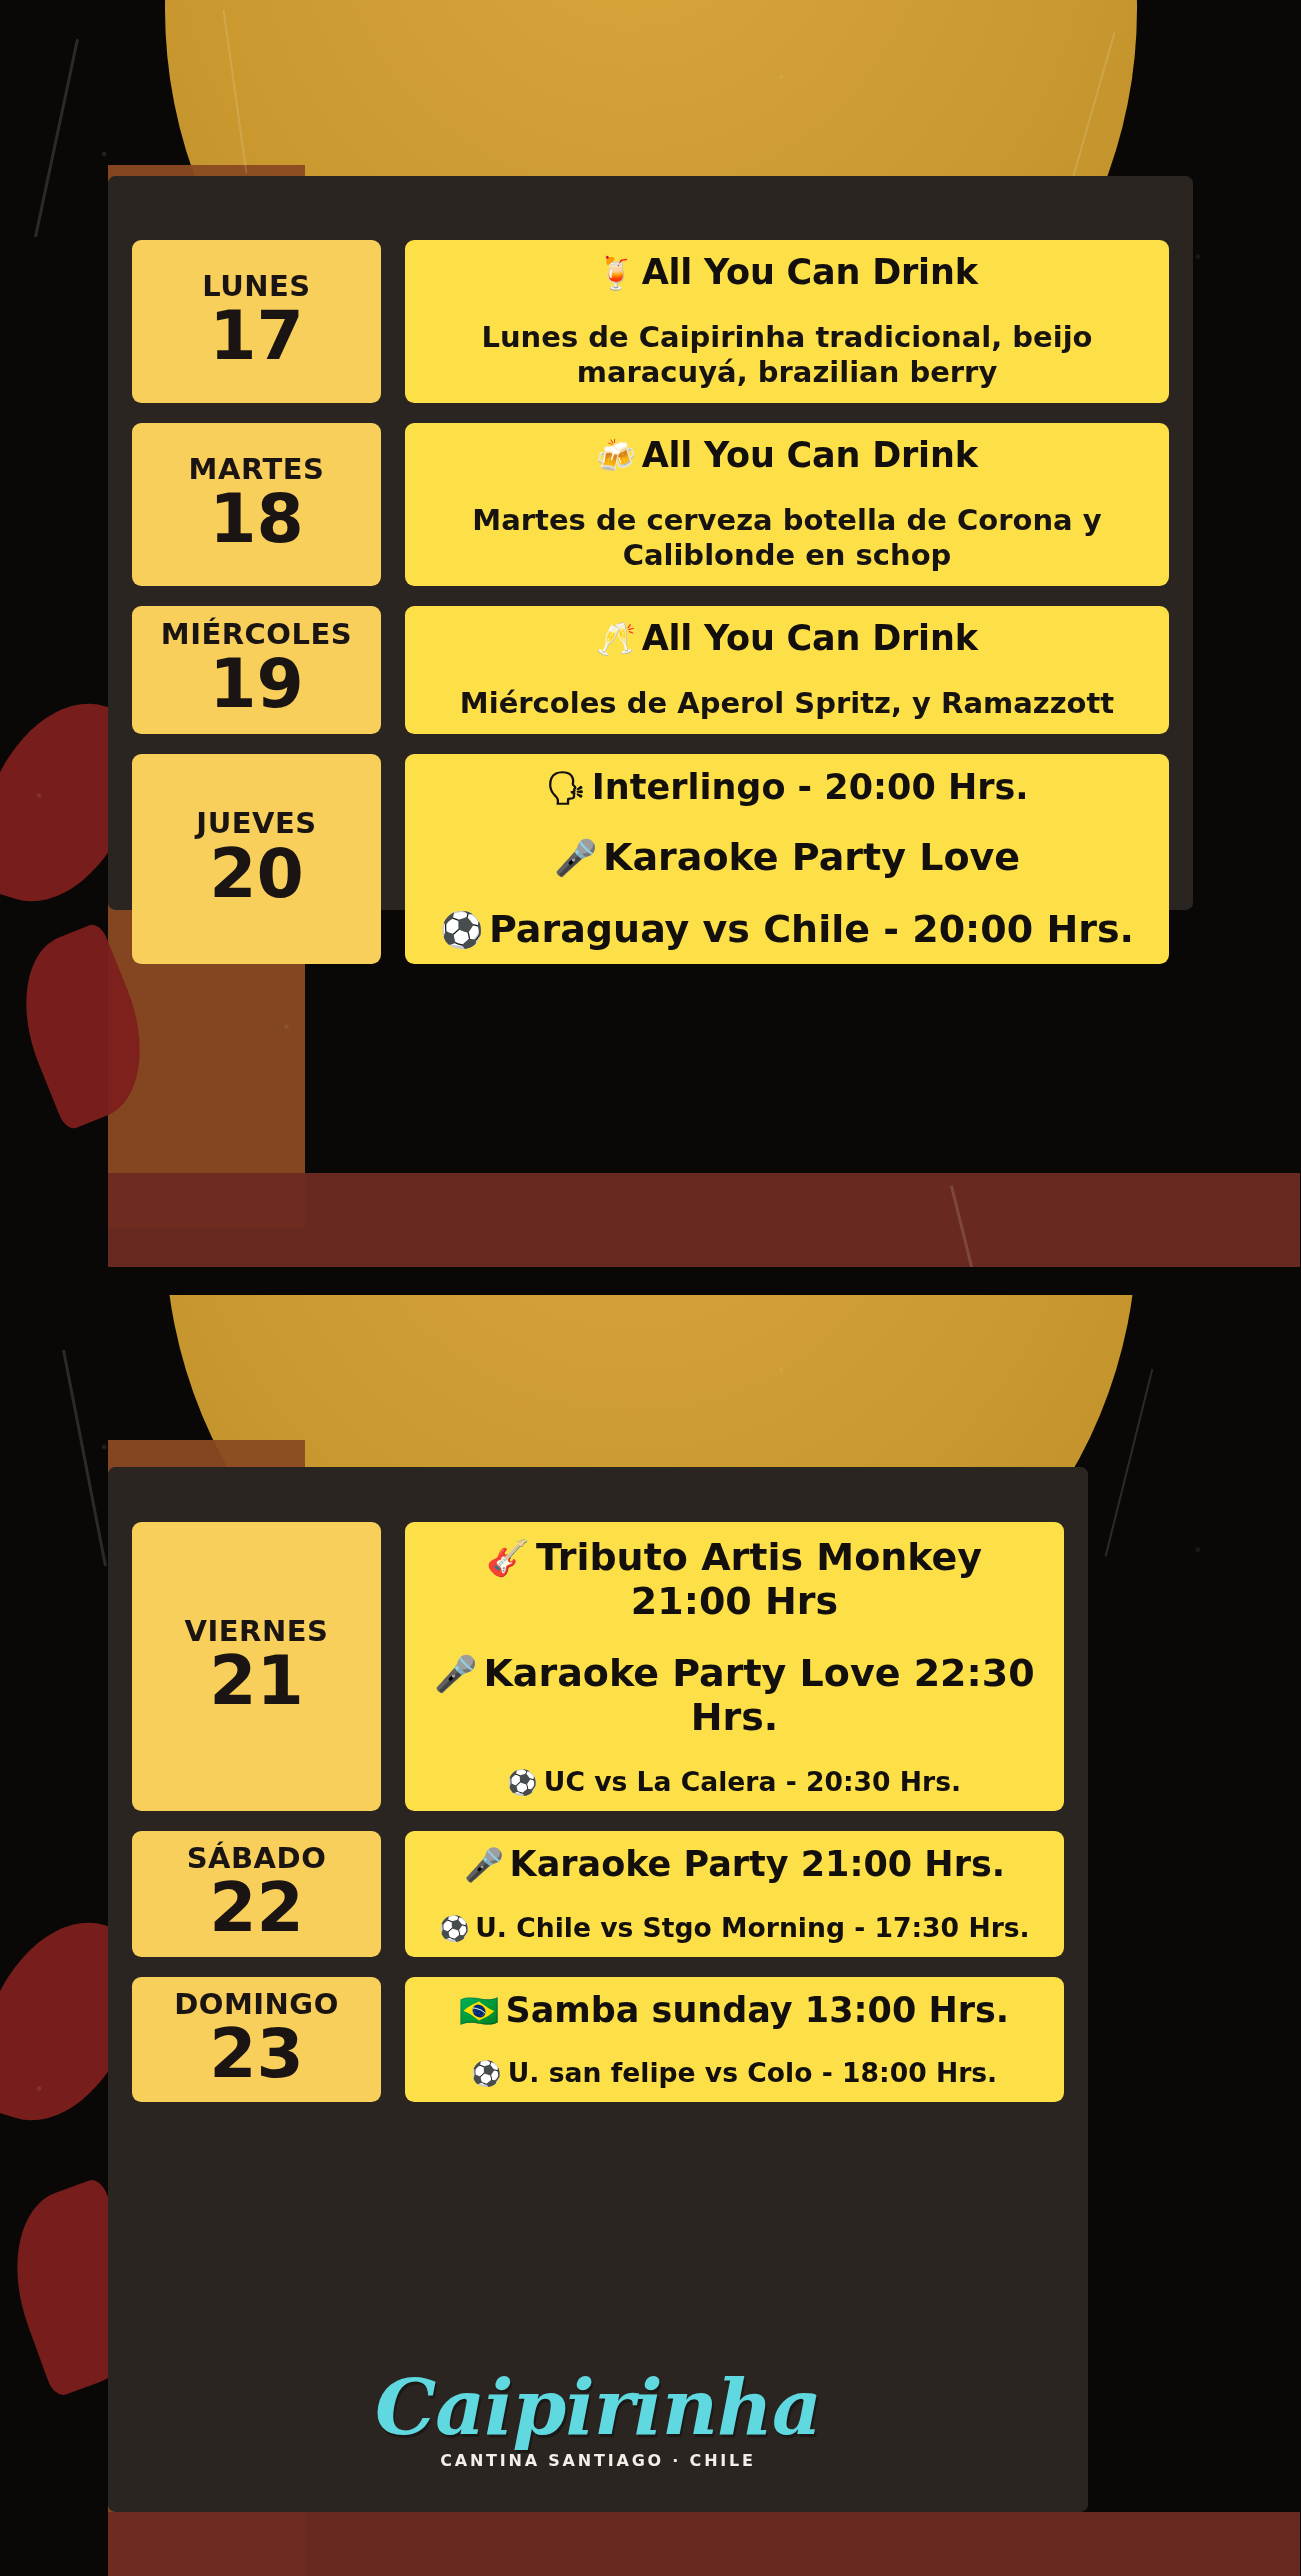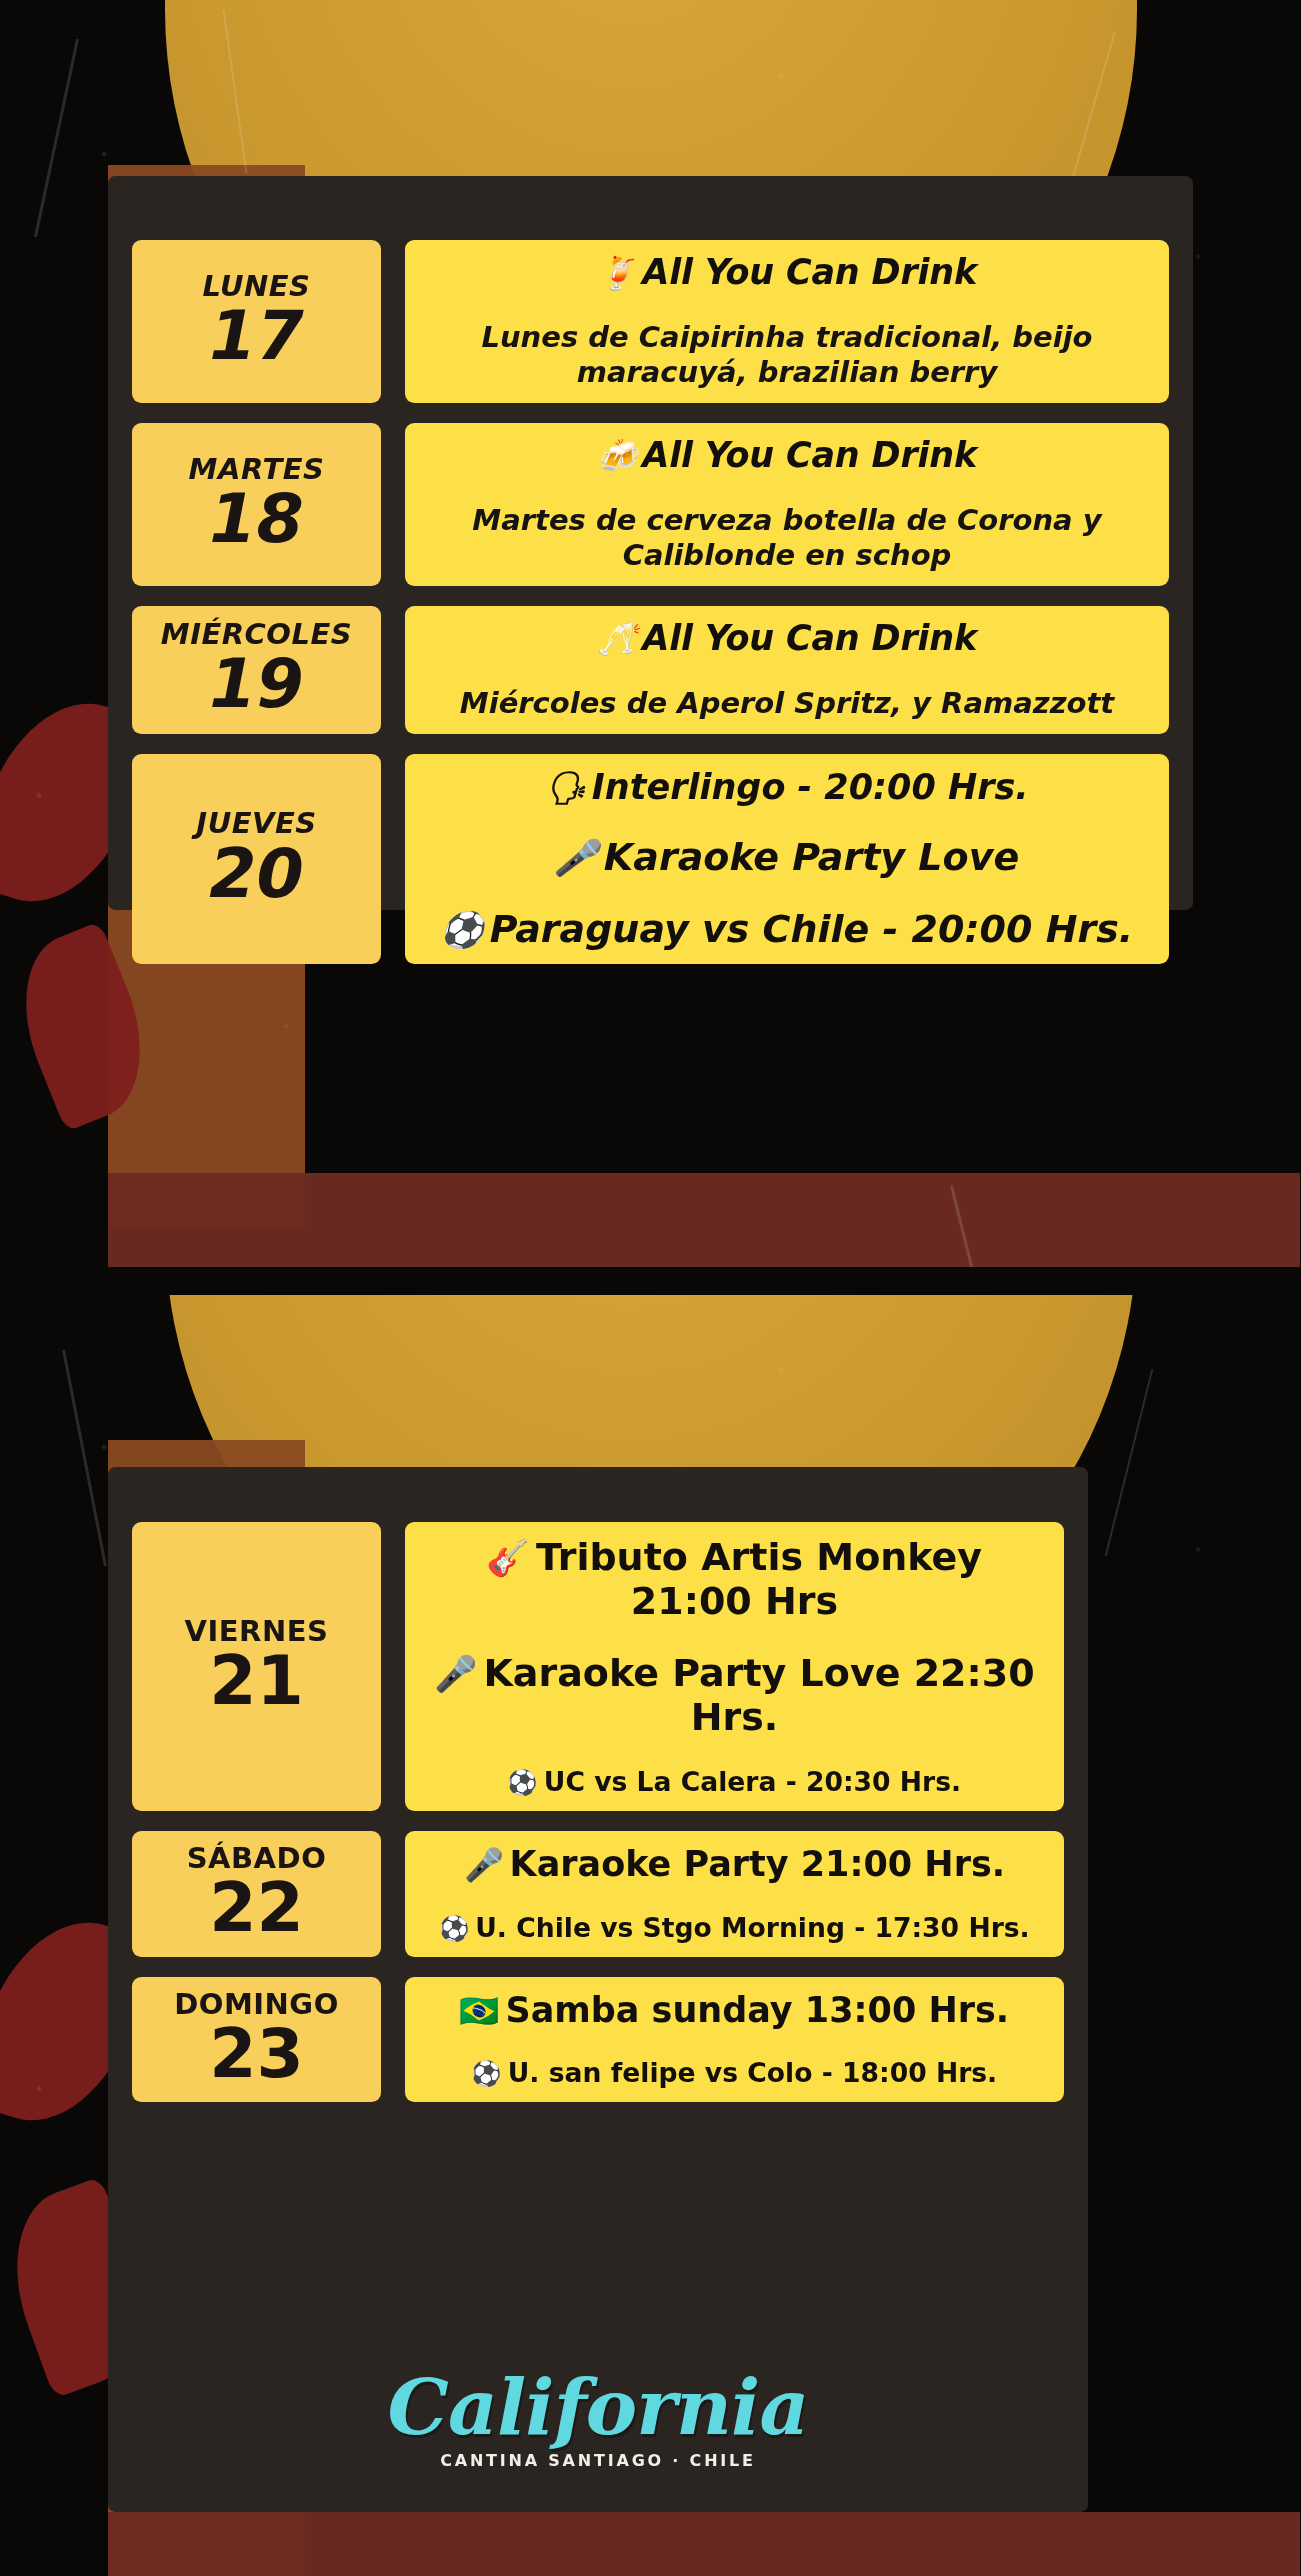--- a/index.html
+++ b/index.html
@@ -83,21 +83,20 @@
   .board {
     position: absolute;
     background: #2b2522;
     border-radius: 7.3px;
   }
   .board-top {
     left: 108px;
     top: 176px;
     width: 1085px;
     height: 734px;
-    font-style: italic;
   }
   .board-bottom {
     left: 108px;
     top: 1467px;
     width: 980px;
     height: 1045px;
   }
 
   .rows {
     position: absolute;
@@ -330,19 +329,19 @@
             <div class="day-name">DOMINGO</div>
             <div class="day-num">23</div>
           </div>
           <div class="infobox">
             <div class="line big"><span class="emoji">🇧🇷</span><span>Samba sunday 13:00 Hrs.</span></div>
             <div class="line sm"><span class="emoji">⚽</span><span>U. san felipe vs Colo - 18:00 Hrs.</span></div>
           </div>
         </div>
       </div>
     <div class="footer">
-      <div class="logo-script">California</div>
+      <div class="logo-script">Caipirinha</div>
       <div class="logo-sub">CANTINA  SANTIAGO · CHILE</div>
     </div>
   </div>
 
 </div>
 
 
 </body></html>

